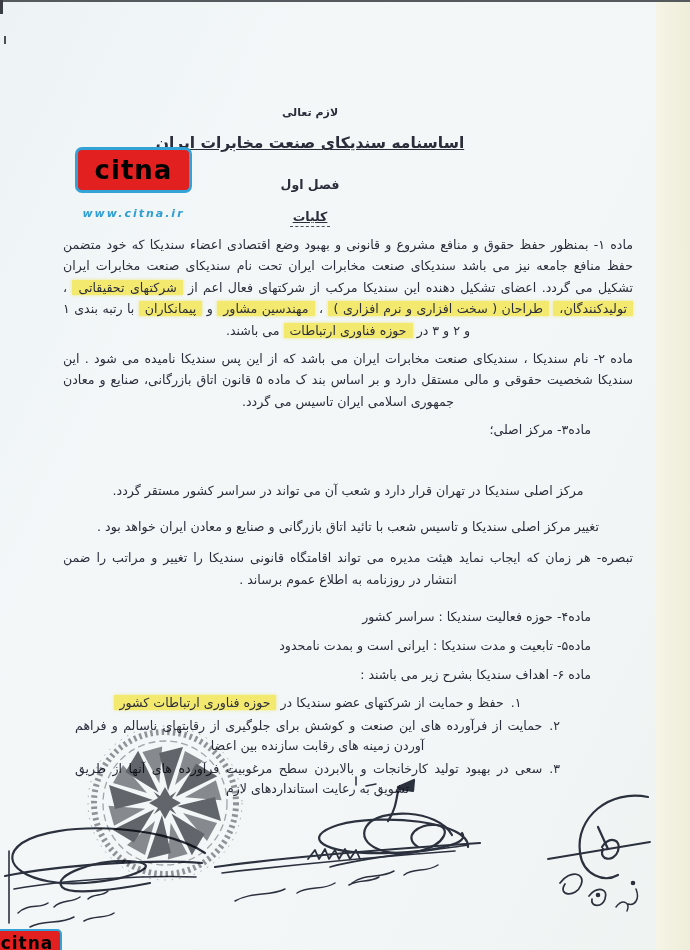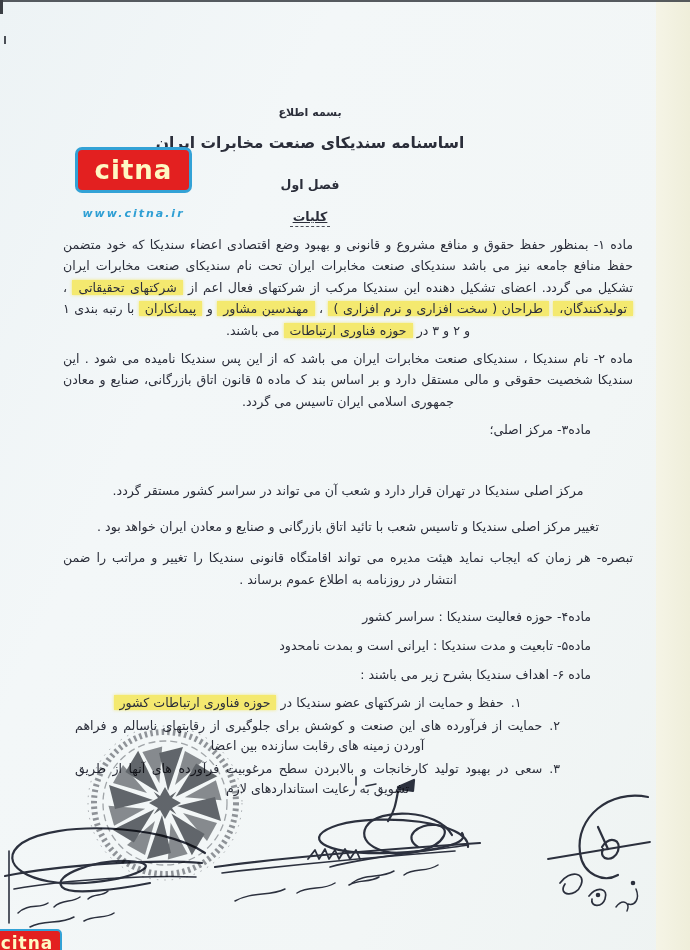--- a/index.html
+++ b/index.html
@@ -12,30 +12,30 @@
   
   .edge-strip-right { position:absolute; top:0; right:0; width:34px; height:100%;
     background:linear-gradient(90deg,#f5f4e6,#efeeda); z-index:1; }
   .edge-line-top { position:absolute; top:0; left:0; width:690px; height:2px; background:#3a3e44; z-index:6; opacity:.85; }
   .edge-tick-left { position:absolute; top:0; left:0; width:3px; height:14px; background:#3a3e44; z-index:6; }
   .edge-dash-left { position:absolute; top:36px; left:4px; width:2px; height:8px; background:#4a4e55; z-index:6; }
 
   
   .header { position:absolute; top:106px; left:60px; width:500px; text-align:center; z-index:2; }
   .bismillah { font-size:11px; font-weight:bold; }
-  .doc-title { font-size:15.5px; font-weight:bold; margin-top:15px; }
+  .doc-title { font-size:15.5px; font-weight:bold; margin-top:15px;text-decoration:underline; }
   .chapter   { font-size:12.5px; font-weight:bold; margin-top:25px; }
   .section   { font-size:12.5px; font-weight:bold; margin-top:17px; }
   .section .u { text-decoration:underline; border-bottom:1px dashed #4a4e58; padding:0 3px 2px; }
 
   
   .logo { position:absolute; left:75px; top:147px; width:117px; z-index:5; direction:ltr; }
   .logo-box { background:#e32020; border:3px solid #33a2d6; border-radius:7px; height:46px;
     display:flex; align-items:center; justify-content:center; box-sizing:border-box; }
-  .logo-text { color:#fef9c3; font-weight:bold; font-size:26px; letter-spacing:1px; line-height:1; }
+  .logo-text { color:#000000; font-weight:bold; font-size:26px; letter-spacing:1px; line-height:1; }
   .logo-url { color:#2f9fd4; font-weight:bold; font-style:italic; font-size:11px; letter-spacing:2px;
     text-align:center; margin-top:14px; }
   .logo-bottom { position:absolute; left:-8px; top:929px; width:70px; z-index:5; direction:ltr; }
   .logo-bottom .logo-box { height:28px; border-width:2px; border-radius:5px; }
   .logo-bottom .logo-text { font-size:17px; }
 
   
   .body-text { position:absolute; top:234px; right:57px; width:570px; z-index:2;
     font-size:12.6px; line-height:21.4px; }
   .para { margin:0; text-align:justify; text-align-last:center; -moz-text-align-last:center; }
@@ -63,21 +63,21 @@
   <div class="edge-dash-left"></div>
 
   <div class="logo">
     <div class="logo-box">
       <span class="logo-text">citna</span>
     </div>
     <div class="logo-url">www.citna.ir</div>
   </div>
 
   <div class="header">
-    <div class="bismillah">بسمه اطلاع</div>
+    <div class="bismillah">لازم تعالی</div>
     <div class="doc-title">اساسنامه سندیکای صنعت مخابرات ایران</div>
     <div class="chapter">فصل اول</div>
     <div class="section"><span class="u">کلیات</span></div>
   </div>
 
   <div class="body-text">
 
     <p class="para mb7"><span>ماده ۱- بمنظور حفظ حقوق و منافع مشروع و قانونی و بهبود وضع اقتصادی اعضاء سندیکا که خود متضمن حفظ منافع جامعه نیز می باشد سندیکای صنعت مخابرات ایران تحت نام سندیکای صنعت مخابرات ایران تشکیل می گردد. اعضای تشکیل دهنده این سندیکا مرکب از شرکتهای فعال اعم از </span><mark class="hl">شرکتهای تحقیقاتی</mark><span> ، </span><mark class="hl">تولیدکنندگان،</mark><span> </span><mark class="hl">طراحان ( سخت افزاری و نرم افزاری )</mark><span> ، </span><mark class="hl">مهندسین مشاور</mark><span> و </span><mark class="hl">پیمانکاران</mark><span> با رتبه بندی ۱ و ۲ و ۳ در </span><mark class="hl">حوزه فناوری ارتباطات</mark><span> می باشند.</span></p>
 
     <p class="para mb7">ماده ۲- نام سندیکا ، سندیکای صنعت مخابرات ایران می باشد که از این پس سندیکا نامیده می شود . این سندیکا شخصیت حقوقی و مالی مستقل دارد و بر اساس بند ک ماده ۵ قانون اتاق بازرگانی، صنایع و معادن جمهوری اسلامی ایران تاسیس می گردد.</p>

